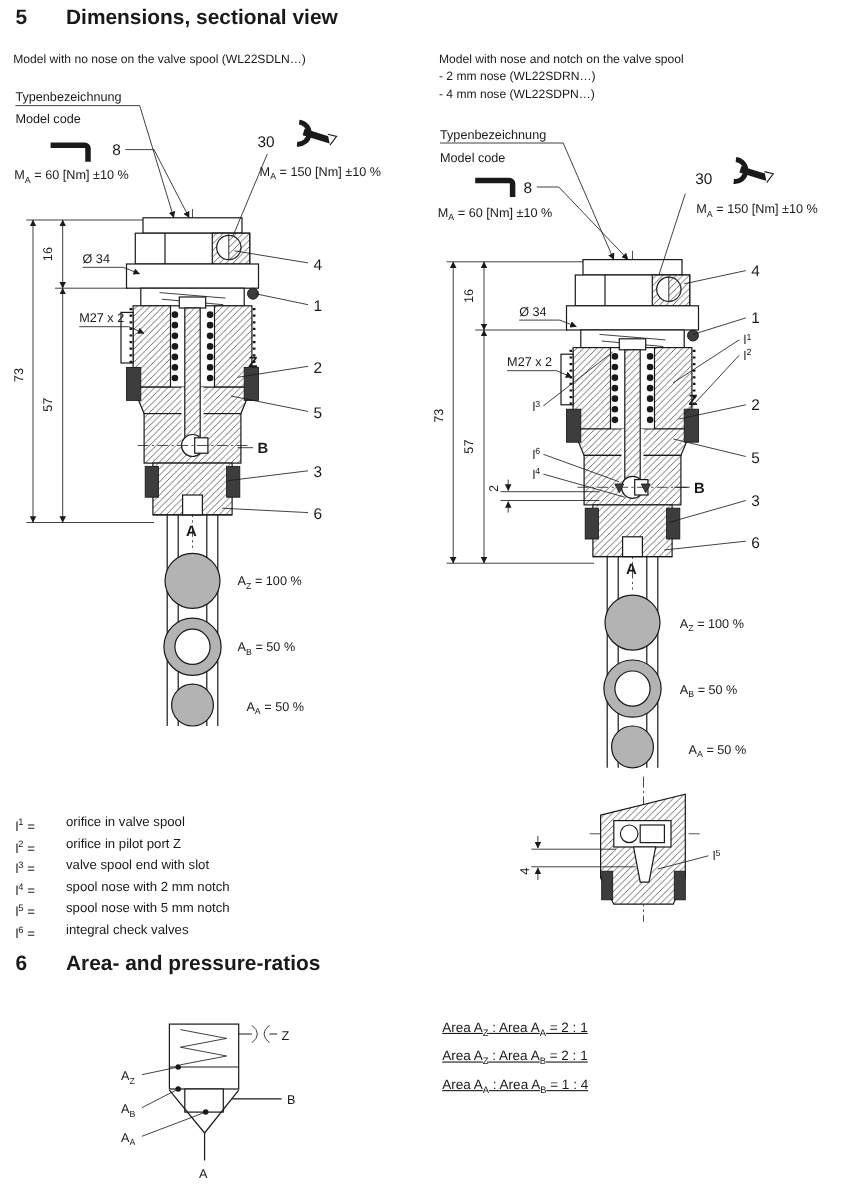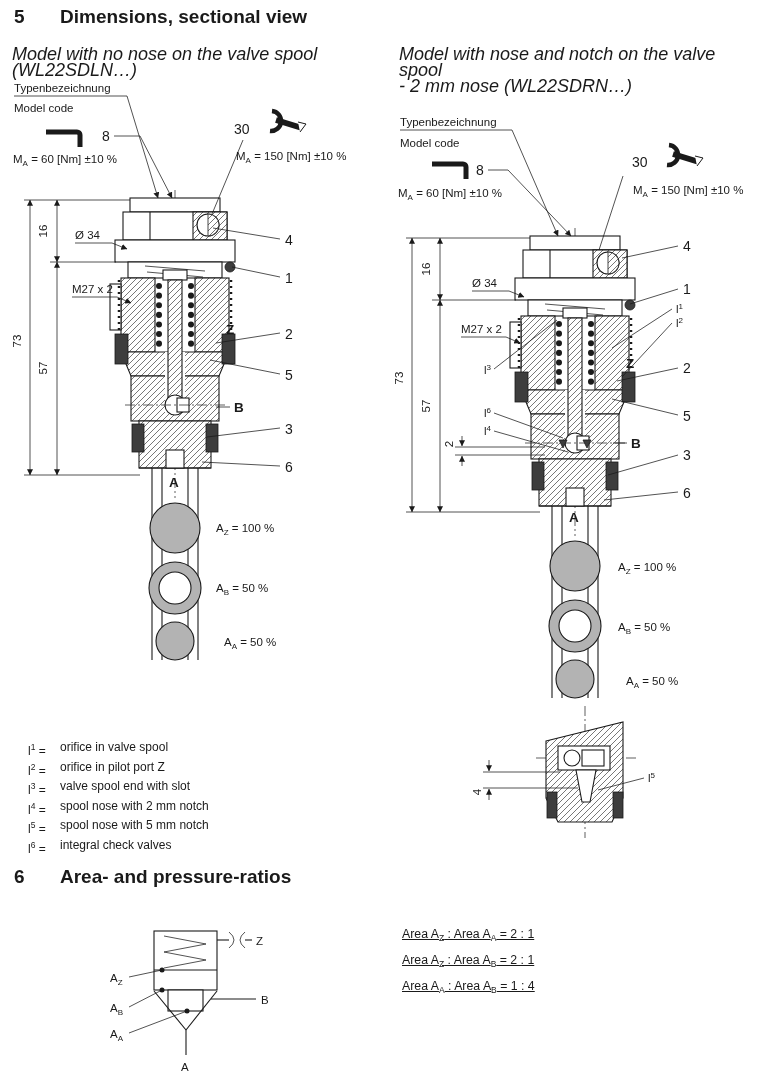--- a/index.html
+++ b/index.html
@@ -1,21 +1,21 @@
 <!DOCTYPE html>
 <html><head>
 <meta charset="utf-8">
 <style>
   html,body{margin:0;padding:0;}
   body{width:766px;height:1082px;position:relative;background:#fff;
        font-family:"Liberation Sans","DejaVu Sans",sans-serif;color:#1a1a1a;}
   .abs{position:absolute;}
   .h-title{font-size:19px;font-weight:bold;display:flex;}
   .h-num{width:46px;}
-  .note{font-size:18px;line-height:16px;font-style:italic;}
+  .note{font-size:11px;line-height:16px;}
   svg{position:absolute;left:0;top:0;}
   svg text{font-family:"Liberation Sans","DejaVu Sans",sans-serif;fill:#1a1a1a;}
   .w{fill:#fff;stroke:#1a1a1a;stroke-width:1.1;}
   .st{stroke:#1a1a1a;stroke-width:1.1;}
   .ln{stroke:#1a1a1a;stroke-width:1.1;}
   .thin{stroke:#1a1a1a;stroke-width:0.75;fill:none;}
   .cl{stroke:#1a1a1a;stroke-width:0.7;stroke-dasharray:10 3 2 3;fill:none;}
   .seal{fill:#3d3d3d;stroke:#1a1a1a;stroke-width:0.8;}
   .gray{fill:#b3b3b3;stroke:#1a1a1a;stroke-width:1.1;}
   .dimtext{font-size:11.5px;}
@@ -349,23 +349,24 @@
 <div class="abs h-title" style="left:14px;top:6px;">
   <span class="h-num">5</span>
   <span>Dimensions, sectional view</span>
 </div>
 
 <div class="abs note" style="left:12px;top:46px;width:372px;">Model with no nose on the valve spool (WL22SDLN…)</div>
 
 <div class="abs note" style="left:399px;top:46px;width:360px;">
   <div>Model with nose and notch on the valve spool</div>
   <div>- 2 mm nose (WL22SDRN…)</div>
+  <div>- 4 mm nose (WL22SDPN…)</div>
 </div>
 
-<div class="abs legend" style="left:14px;top:740px;text-align:center;">
+<div class="abs legend" style="left:14px;top:740px;">
   <div class="legend-row">
       <span class="legend-sym"><span>l</span><sup>1</sup> <span>=</span></span>
       <span>orifice in valve spool</span>
     </div>
   <div class="legend-row">
       <span class="legend-sym"><span>l</span><sup>2</sup> <span>=</span></span>
       <span>orifice in pilot port Z</span>
     </div>
   <div class="legend-row">
       <span class="legend-sym"><span>l</span><sup>3</sup> <span>=</span></span>

